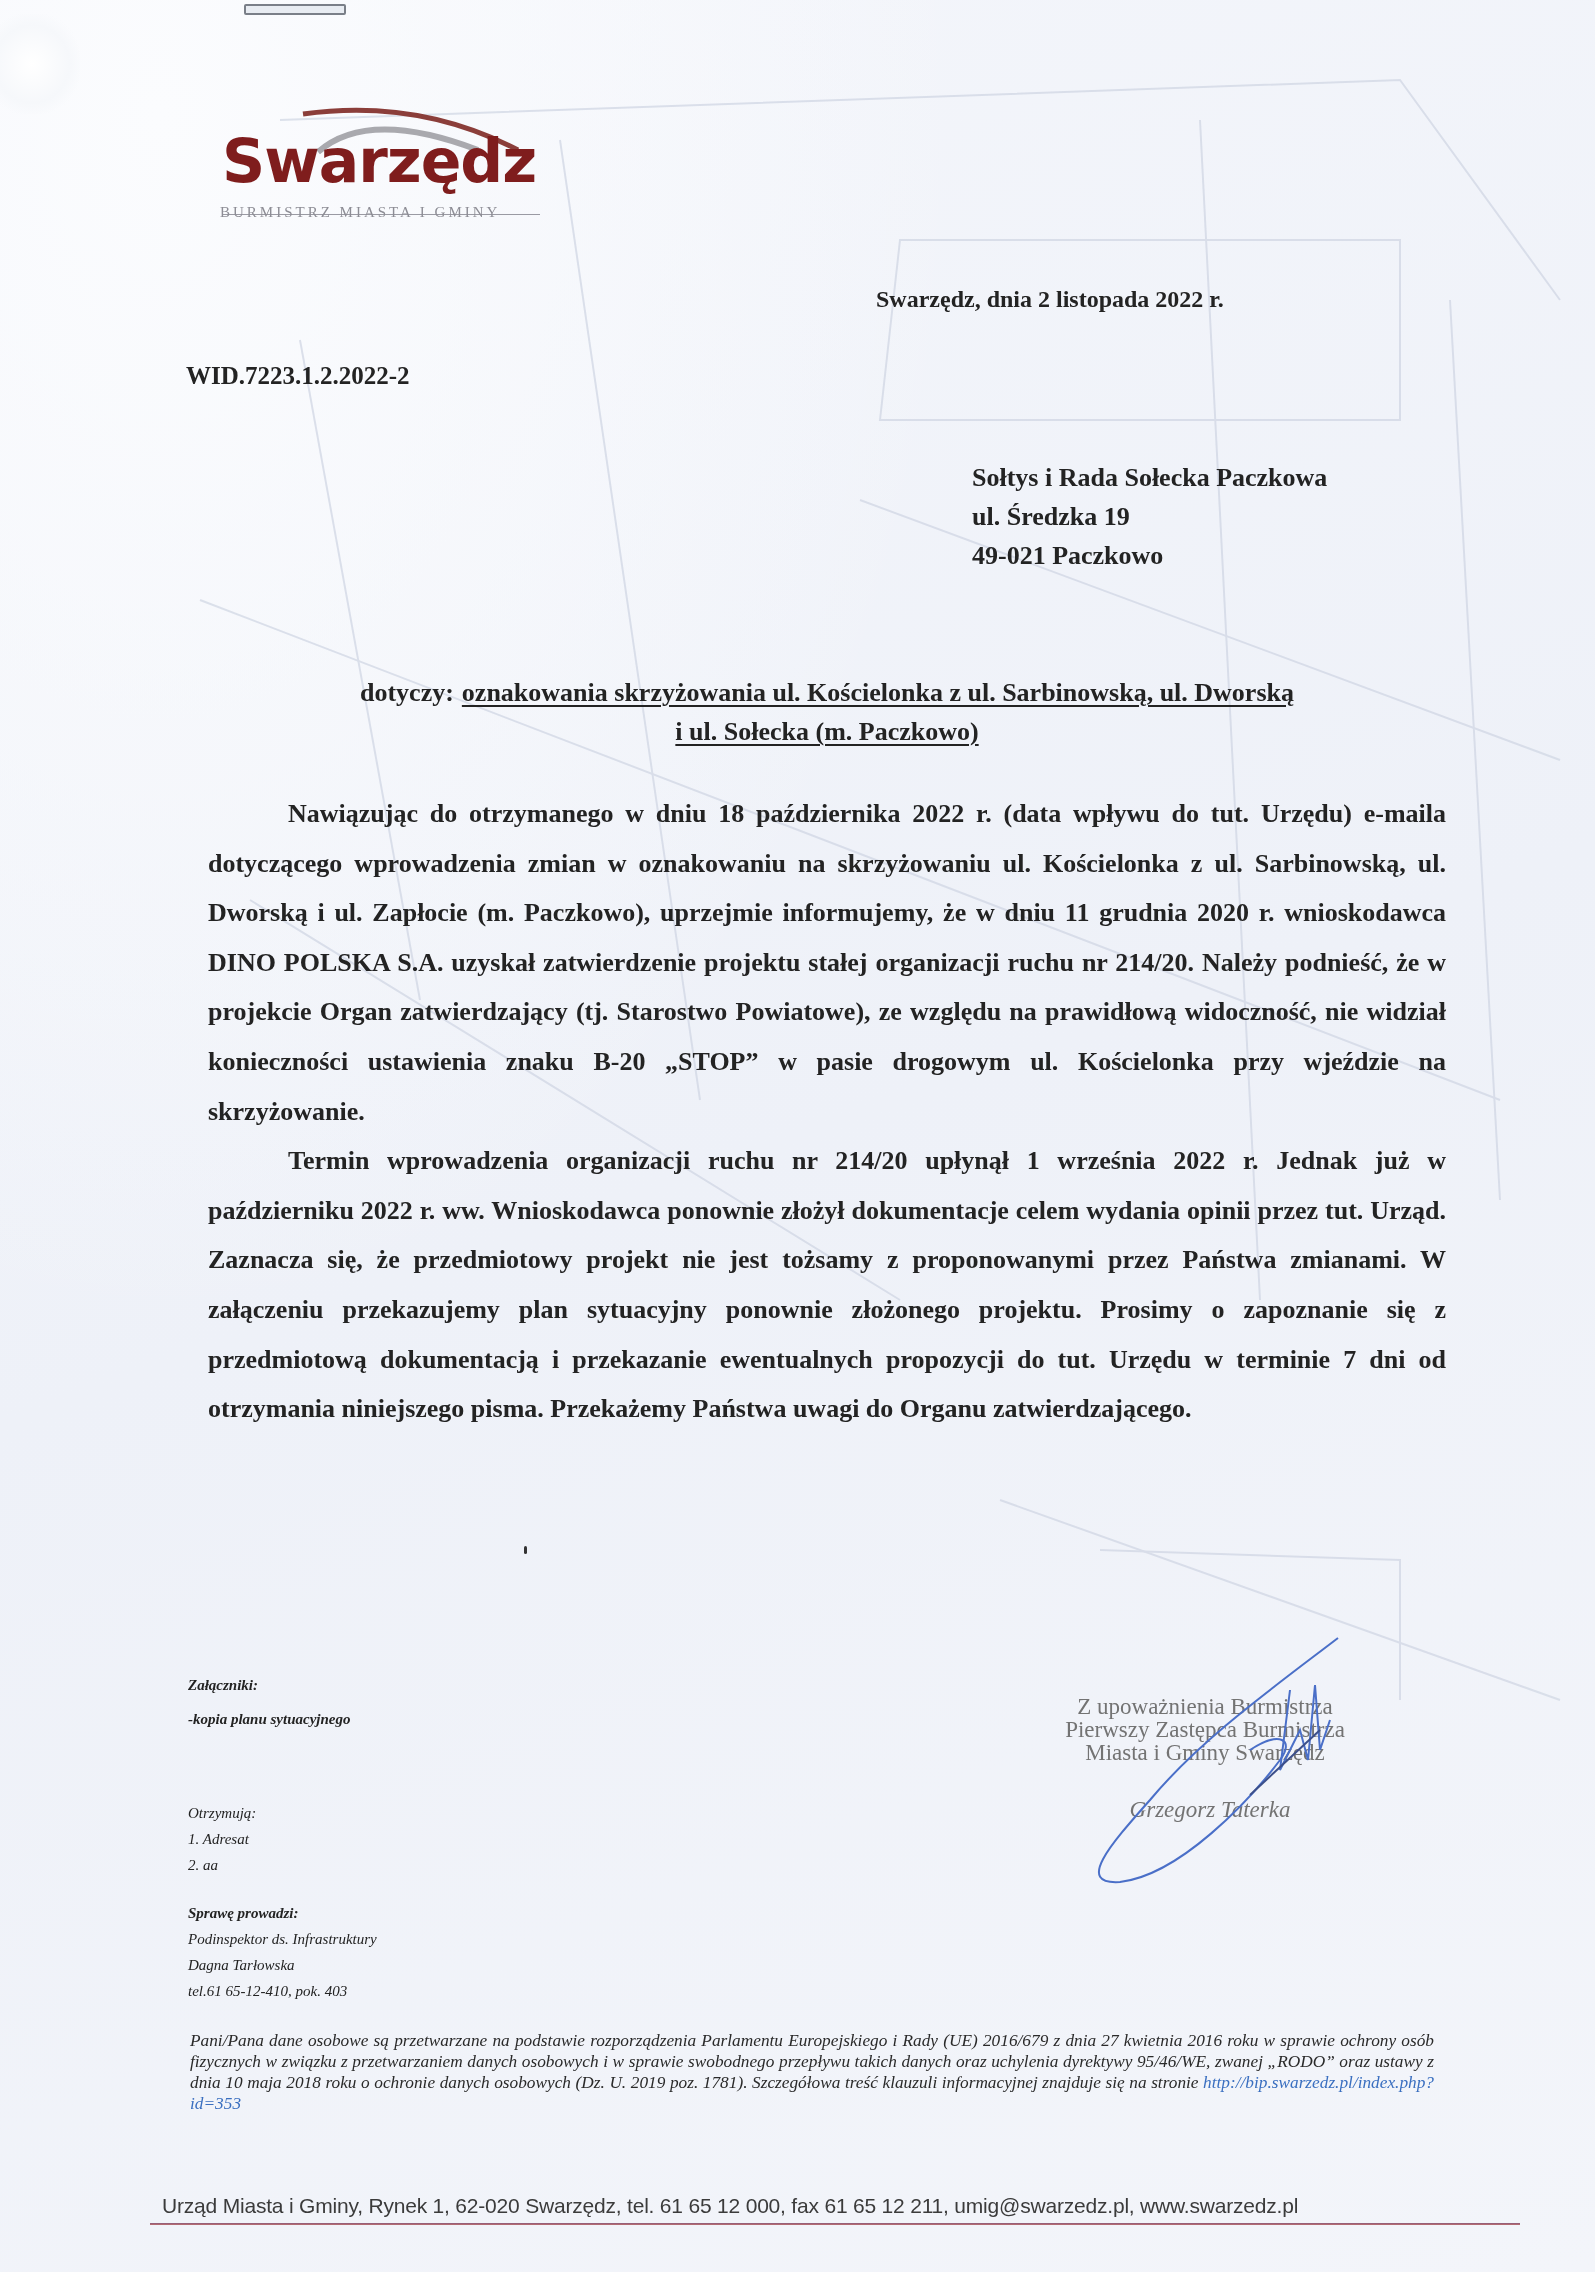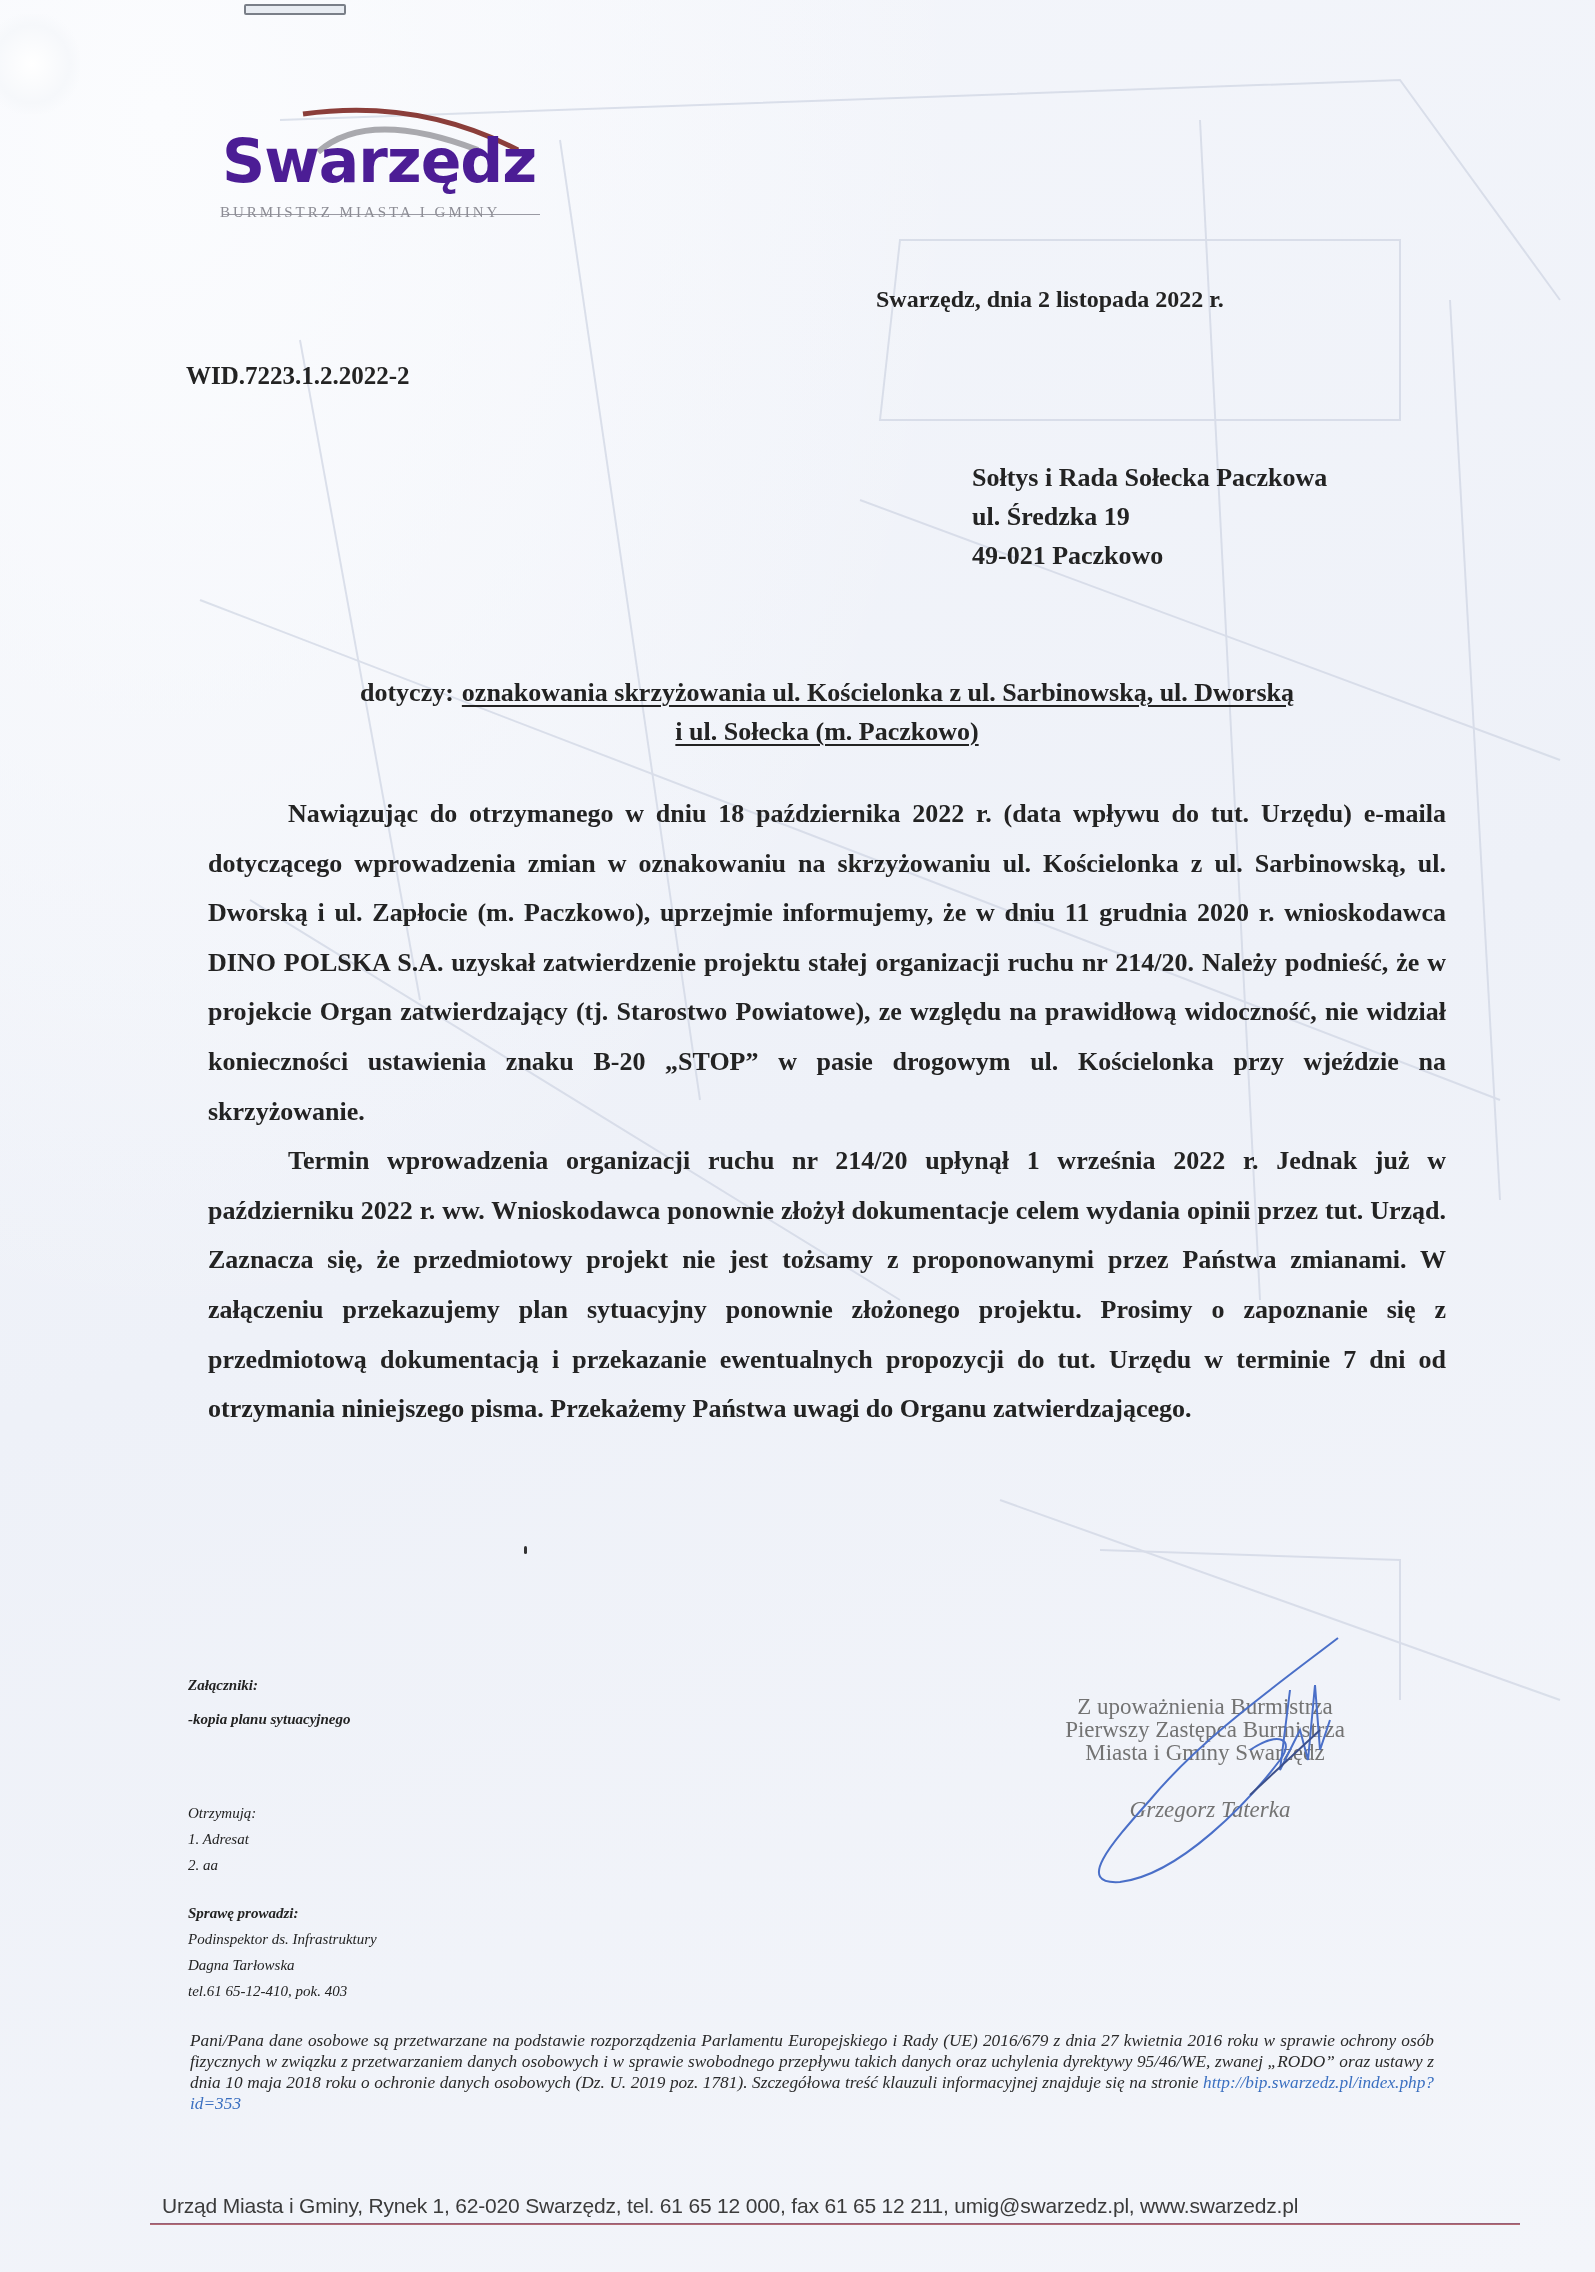--- a/index.html
+++ b/index.html
@@ -23,21 +23,21 @@
   .tear {
     position: absolute; left: 0; top: 14px; width: 80px; height: 100px;
     background: radial-gradient(ellipse at 40% 50%, #ffffff 0%, #f6f8fb 55%, rgba(246,248,251,0) 75%);
   }
   
   .logo { position: absolute; left: 218px; top: 100px; width: 330px; height: 130px; }
   .logo-arc { position: absolute; left: 0; top: 0; width: 330px; height: 60px; }
   .logo-word {
     position: absolute; left: 4px; top: 26px;
     font-family: "DejaVu Sans", sans-serif; font-weight: bold;
-    font-size: 60px; color: #4c1d95; letter-spacing: -1px;
+    font-size: 60px; color: #7f1d1d; letter-spacing: -1px;
   }
   .logo-rule { position: absolute; left: 4px; top: 114px; width: 318px; height: 1px; background: #9a9aa3; }
   .logo-sub {
     position: absolute; left: 2px; top: 104px; white-space: nowrap;
     font-family: "Liberation Serif", serif; font-size: 15px;
     letter-spacing: 3px; color: #8d8d95;
   }
   .abs { position: absolute; white-space: nowrap; }
   .date { left: 876px; top: 286px; font-size: 24px; font-weight: bold; }
   .ref { left: 186px; top: 362px; font-size: 25px; font-weight: bold; }

